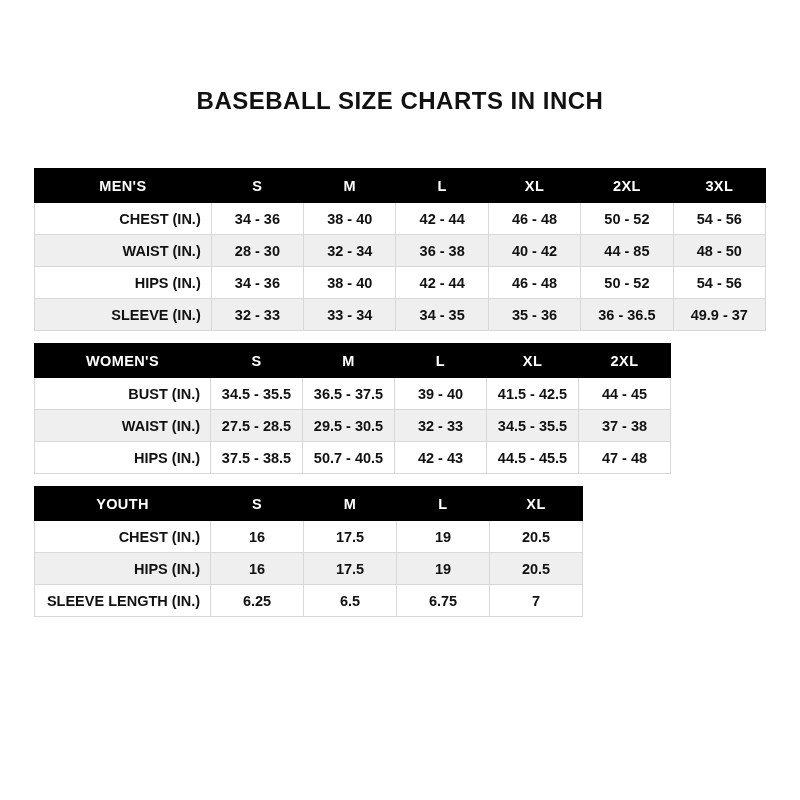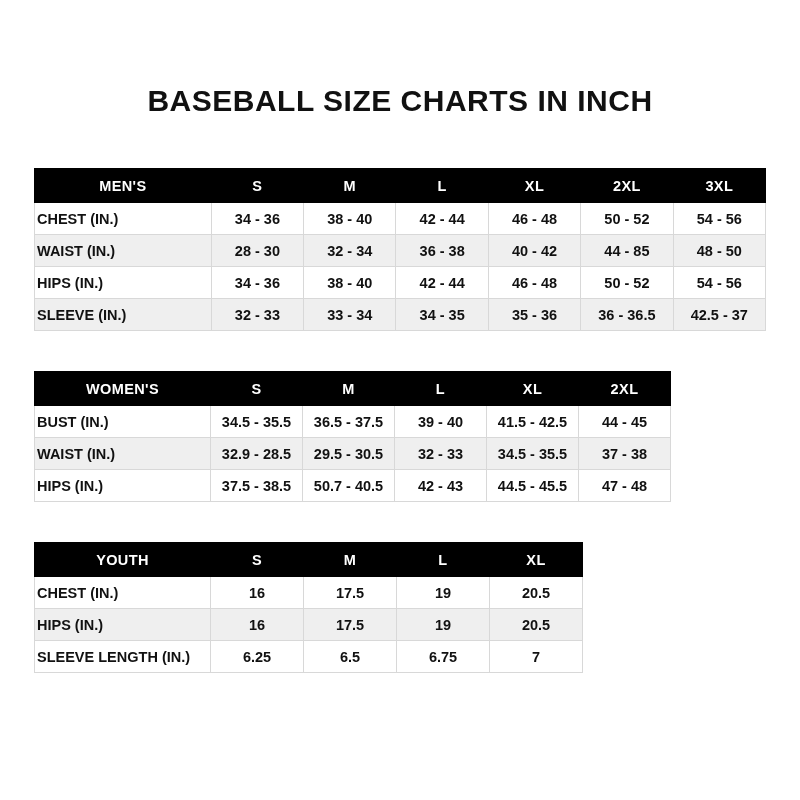--- a/index.html
+++ b/index.html
@@ -14,36 +14,36 @@
     overflow: hidden;
   }
   .page {
     position: relative;
     width: 800px;
     height: 800px;
     box-sizing: border-box;
   }
   .title {
     text-align: center;
-    font-size: 30px;
+    font-size: 24px;
     font-weight: bold;
     letter-spacing: 0.5px;
     color: #111111;
     padding-top: 84px;
     line-height: 34px;
   }
   .tables {
     margin-top: 50px;
     padding-left: 34px;
     padding-right: 34px;
   }
   table {
     border-collapse: collapse;
     table-layout: fixed;
-    margin-bottom: 40px;
+    margin-bottom: 12px;
   }
   table td, table th {
     border: 1px solid #d8d8d8;
     font-size: 14.5px;
     font-weight: bold;
     color: #111111;
     text-align: center;
     height: 32px;
     padding: 0 2px;
     white-space: nowrap;
@@ -56,21 +56,21 @@
     height: 34px;
     letter-spacing: 0.4px;
   }
   tbody tr:nth-child(odd) td {
     background: #ffffff;
   }
   tbody tr:nth-child(even) td {
     background: #efefef;
   }
   td.rowlabel {
-    text-align: left;
+    text-align: right;
     padding-right: 10px;
   }
   thead td.rowlabel {
     text-align: center;
     padding-right: 2px;
   }
 
   
   #tbl-mens { width: 732px; }
   #tbl-mens col.c0 { width: 176px; }
@@ -144,21 +144,21 @@
           <td>50 - 52</td>
           <td>54 - 56</td>
         </tr>
         <tr>
           <td class="rowlabel">SLEEVE (IN.)</td>
           <td>32 - 33</td>
           <td>33 - 34</td>
           <td>34 - 35</td>
           <td>35 - 36</td>
           <td>36 - 36.5</td>
-          <td>42.5 - 37</td>
+          <td>49.9 - 37</td>
         </tr>
       </tbody>
     </table>
 
     <table id="tbl-womens">
       <colgroup>
         <col class="c0">
           <col class="cx">
           <col class="cx">
           <col class="cx">
@@ -179,21 +179,21 @@
         <tr>
           <td class="rowlabel">BUST (IN.)</td>
           <td>34.5 - 35.5</td>
           <td>36.5 - 37.5</td>
           <td>39 - 40</td>
           <td>41.5 - 42.5</td>
           <td>44 - 45</td>
         </tr>
         <tr>
           <td class="rowlabel">WAIST (IN.)</td>
-          <td>32.9 - 28.5</td>
+          <td>27.5 - 28.5</td>
           <td>29.5 - 30.5</td>
           <td>32 - 33</td>
           <td>34.5 - 35.5</td>
           <td>37 - 38</td>
         </tr>
         <tr>
           <td class="rowlabel">HIPS (IN.)</td>
           <td>37.5 - 38.5</td>
           <td>50.7 - 40.5</td>
           <td>42 - 43</td>

